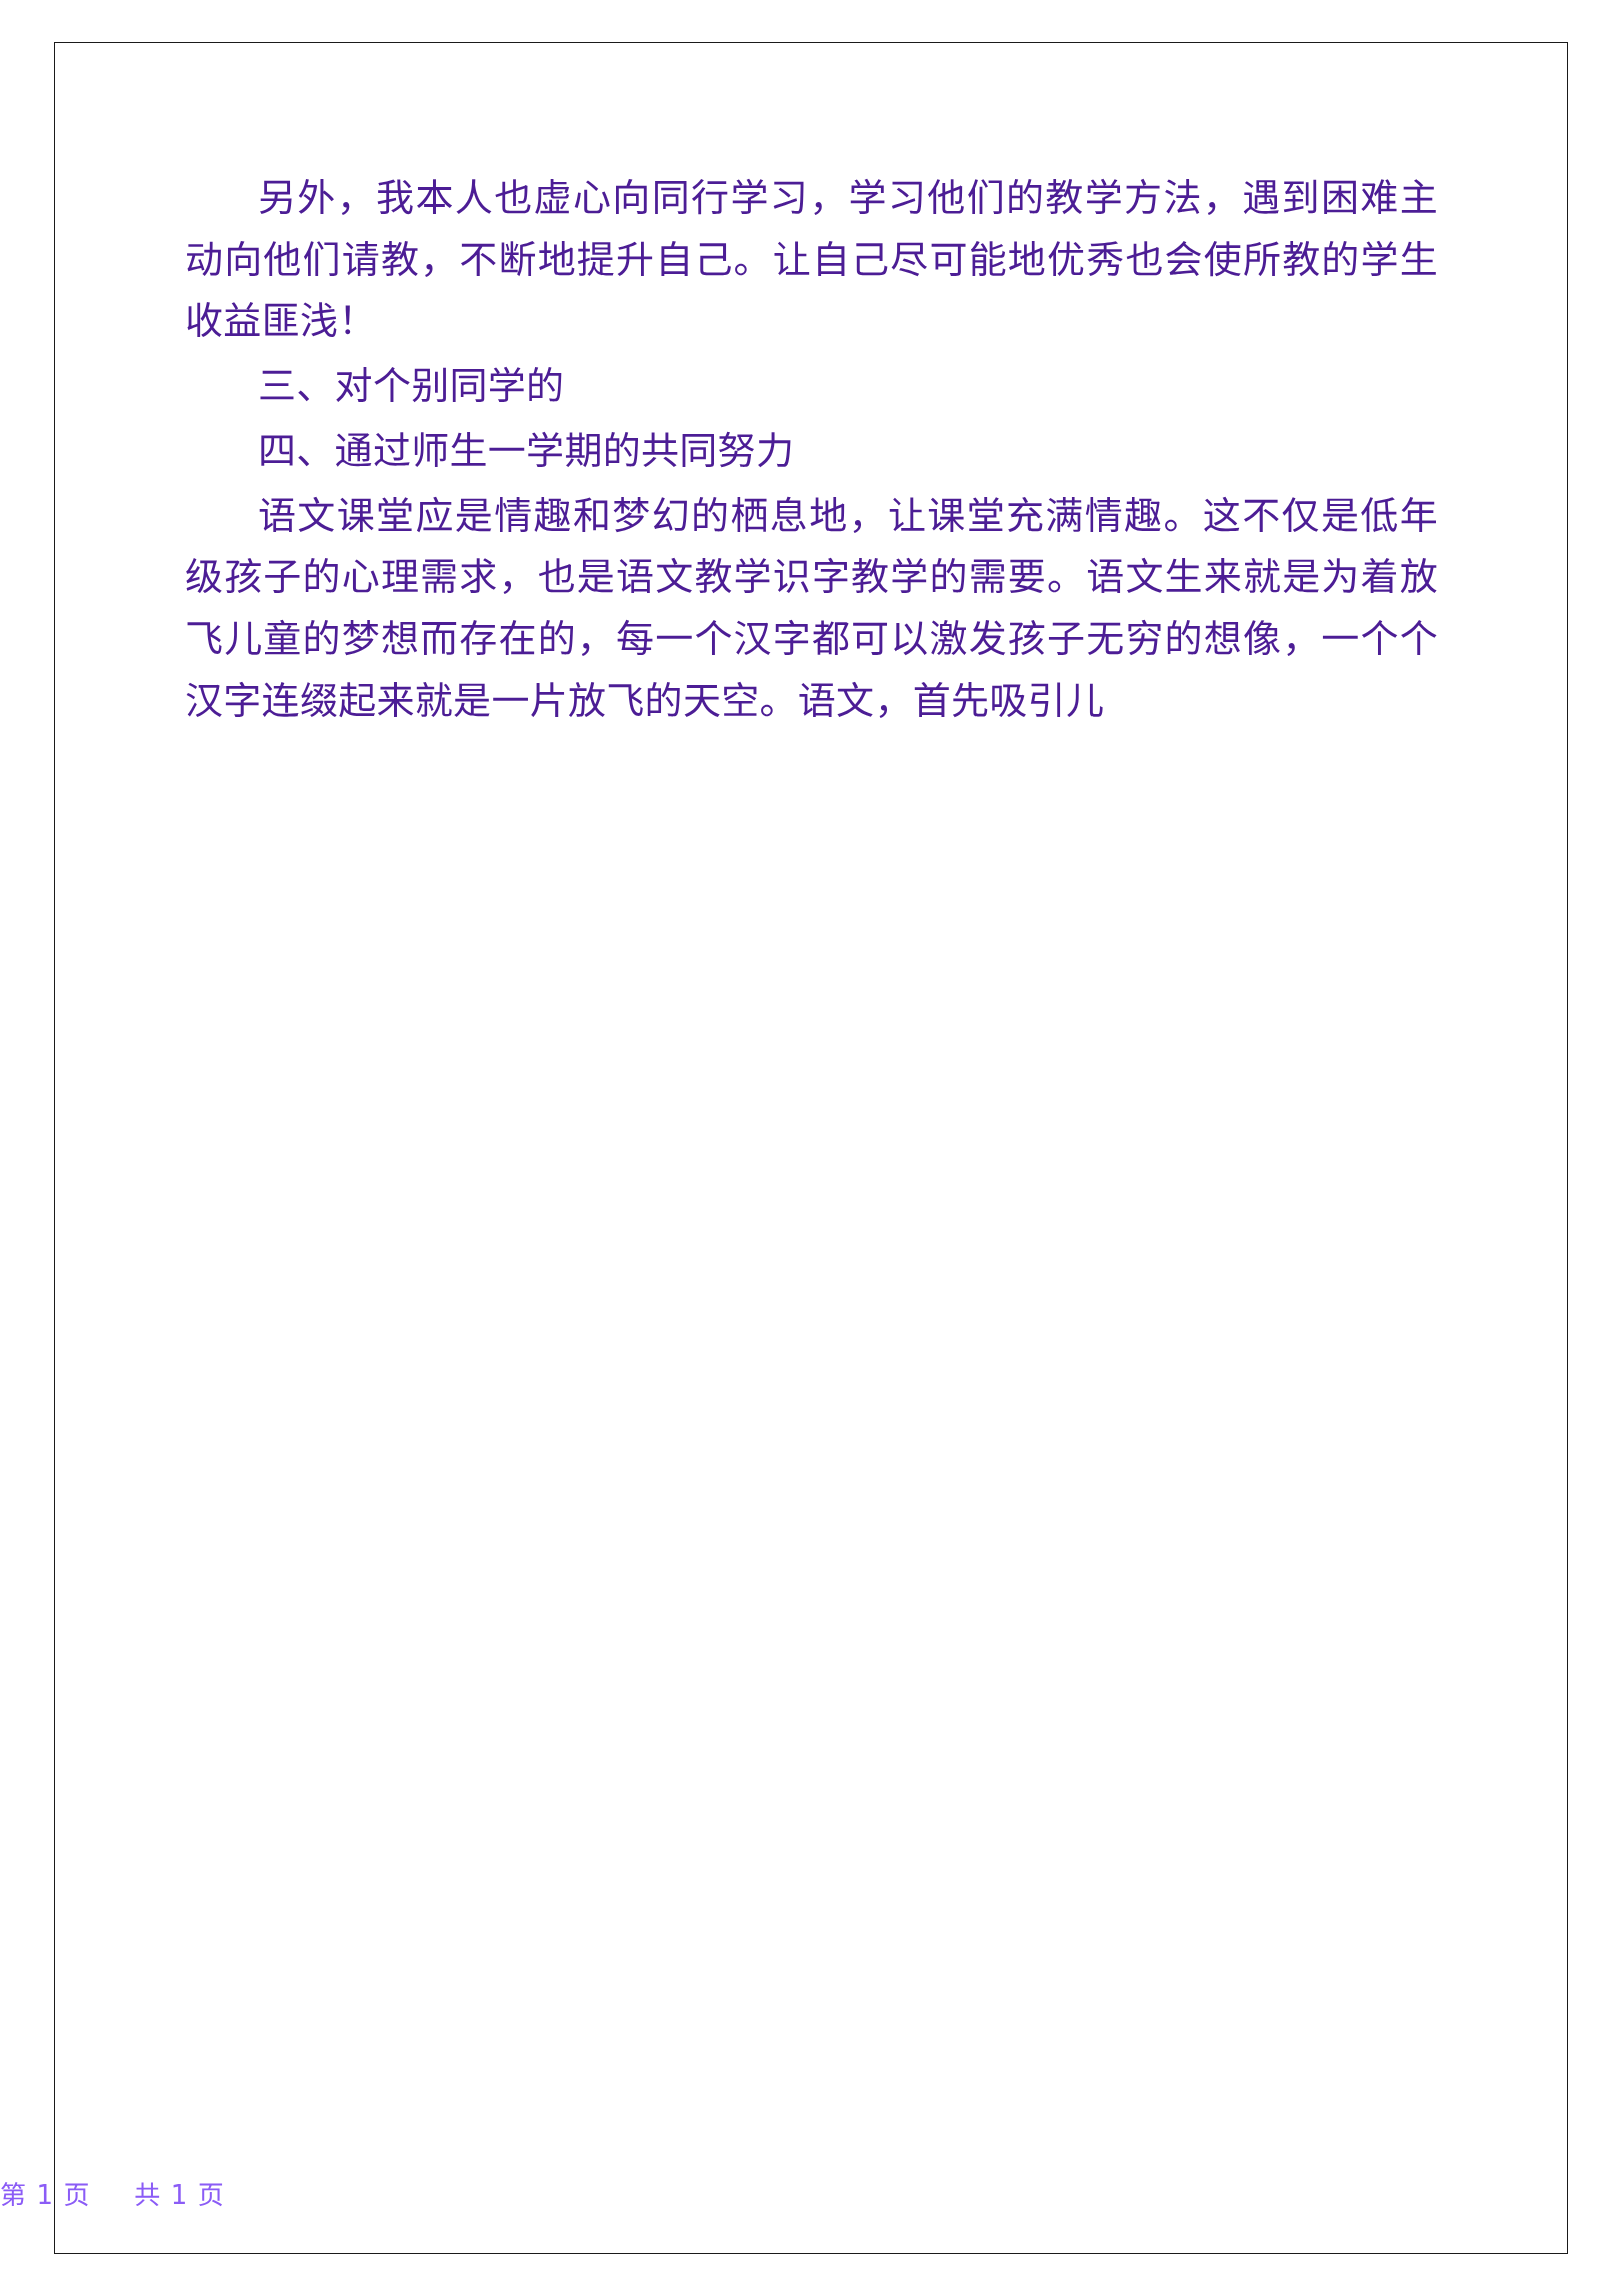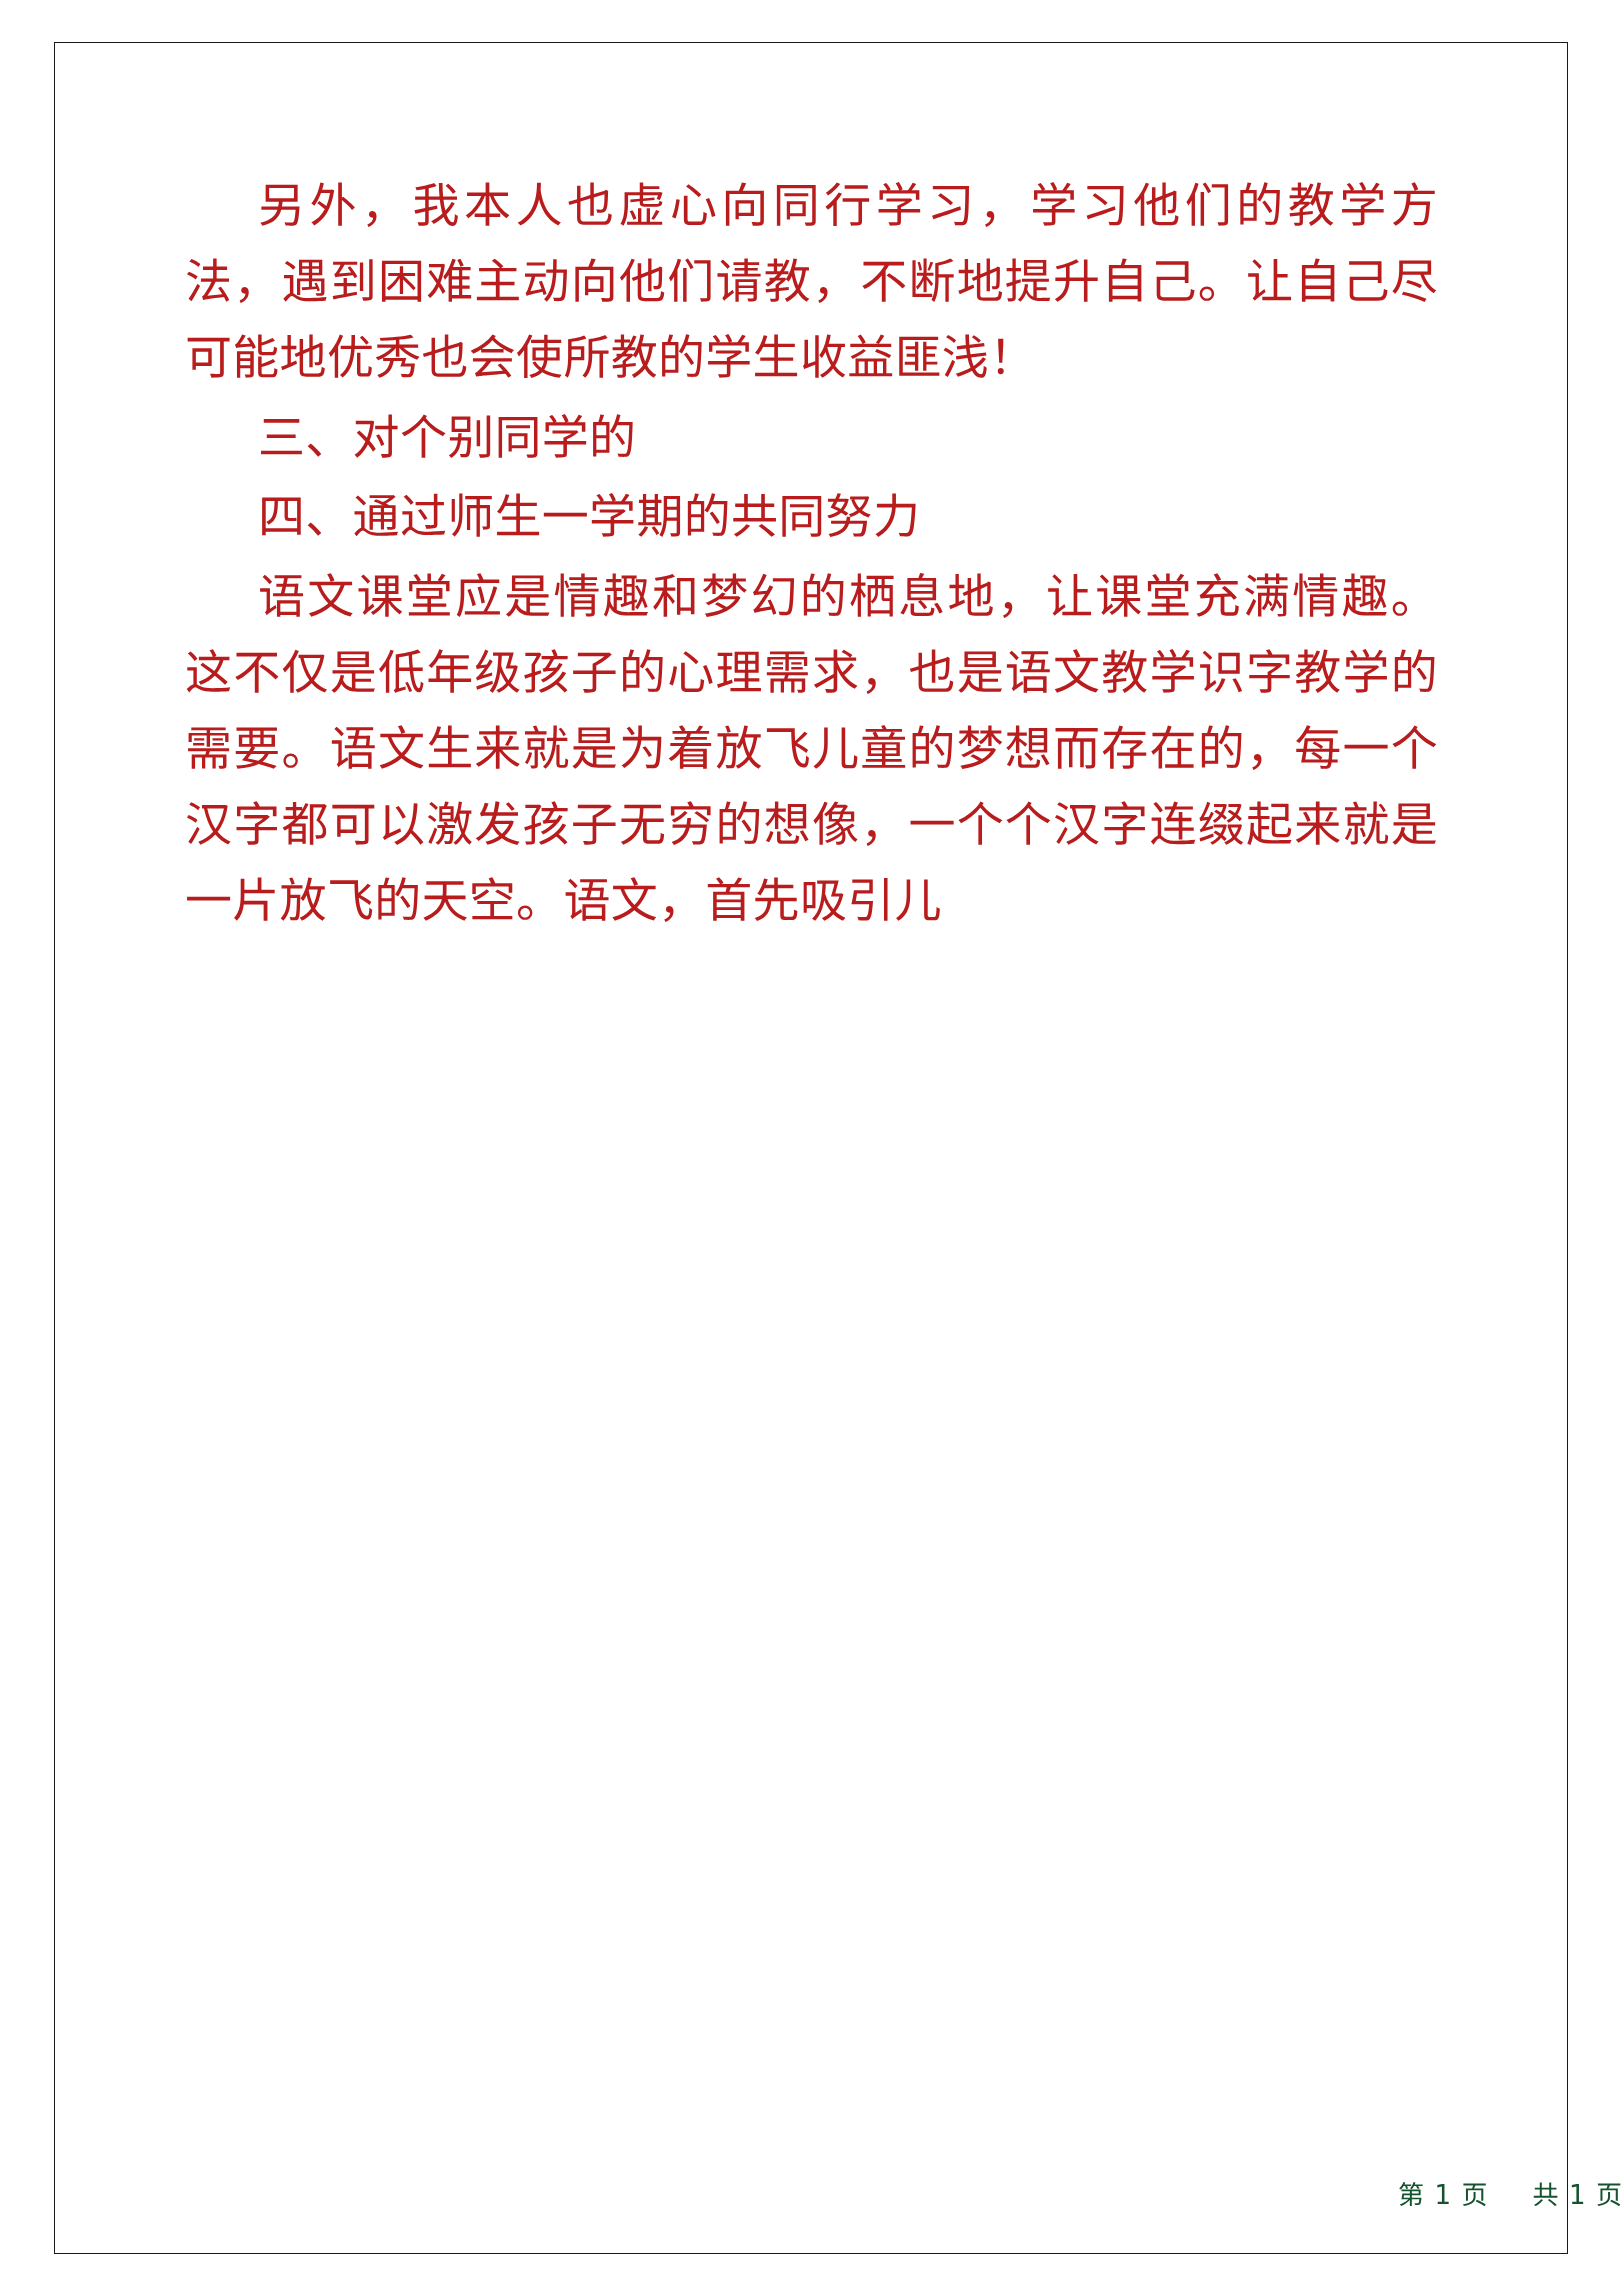--- a/index.html
+++ b/index.html
@@ -34,48 +34,48 @@
     pointer-events: none;
   }
   .content {
     position: absolute;
     left: 185px;
     top: 168px;
     width: 1253px;
   }
   p.para {
     margin: 0 0 3.4px 0;
-    font-size: 47px;
+    font-size: 38px;
     line-height: 1.62;
     text-align: justify;
     text-justify: inter-ideograph;
     letter-spacing: 0.3px;
-    color: #b91c1c;
+    color: #4c1d95;
   }
   p.indent {
     text-indent: 73px;
   }
   p.heading-line {
     text-indent: 73px;
   }
   p.doc-subtitle {
     margin: 19px 0 5.6px 0;
     font-size: 34px;
     line-height: 1.6;
     text-indent: 0;
     color: #111111;
   }
   .footer {
     position: absolute;
     left: 0;
     right: 0;
     bottom: 84px;
-    text-align: right;
+    text-align: left;
     font-size: 26px;
-    color: #14532d;
+    color: #8b5cf6;
     letter-spacing: 1.1px;
   }
   .footer span { display: inline-block; }
   .footer .gap { width: 25px; }
 </style>
 </head>
 <body>
 
 <div class="page">
 

